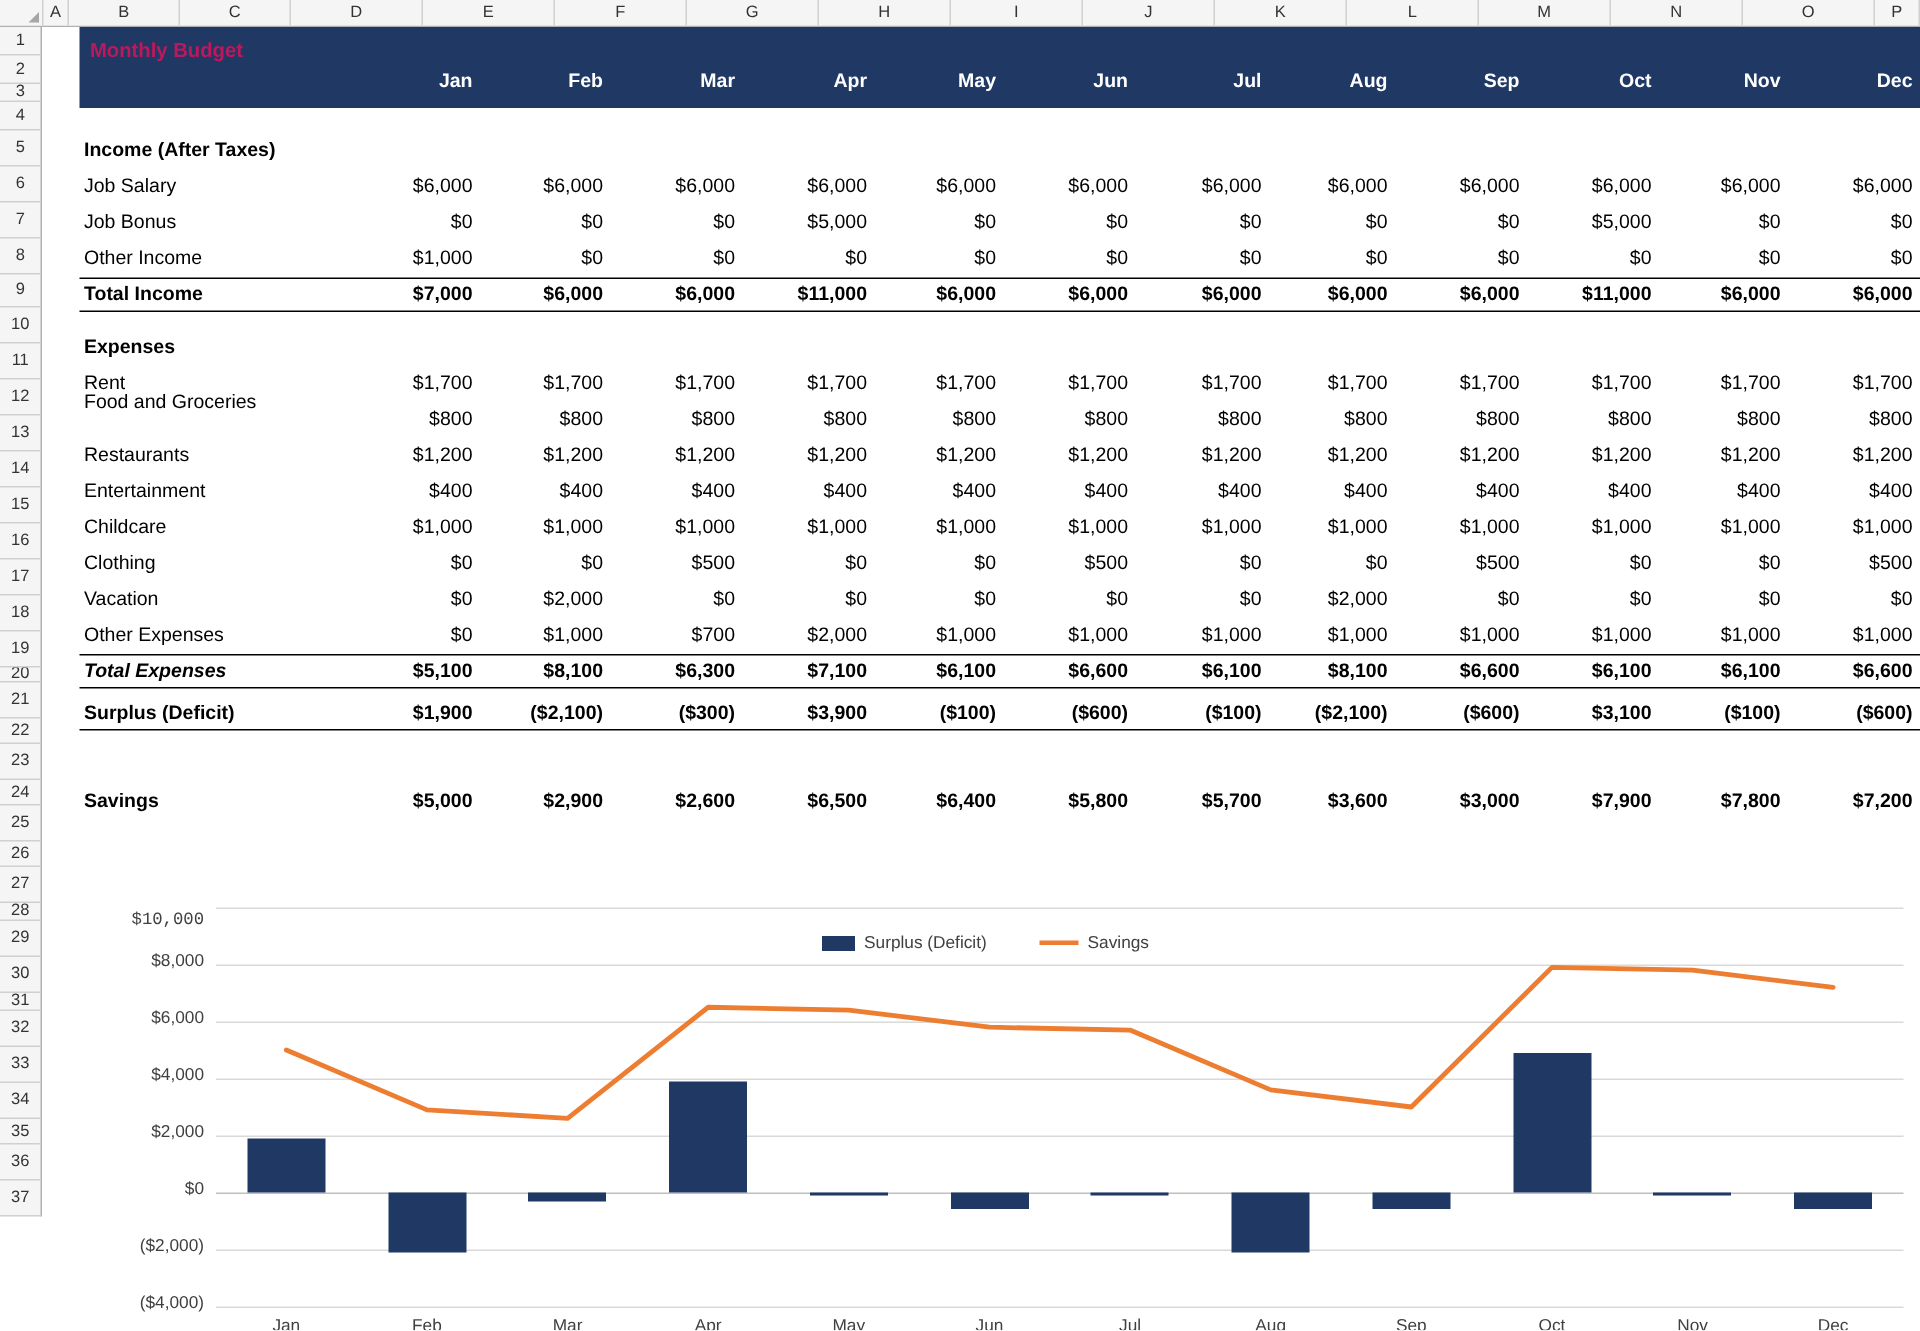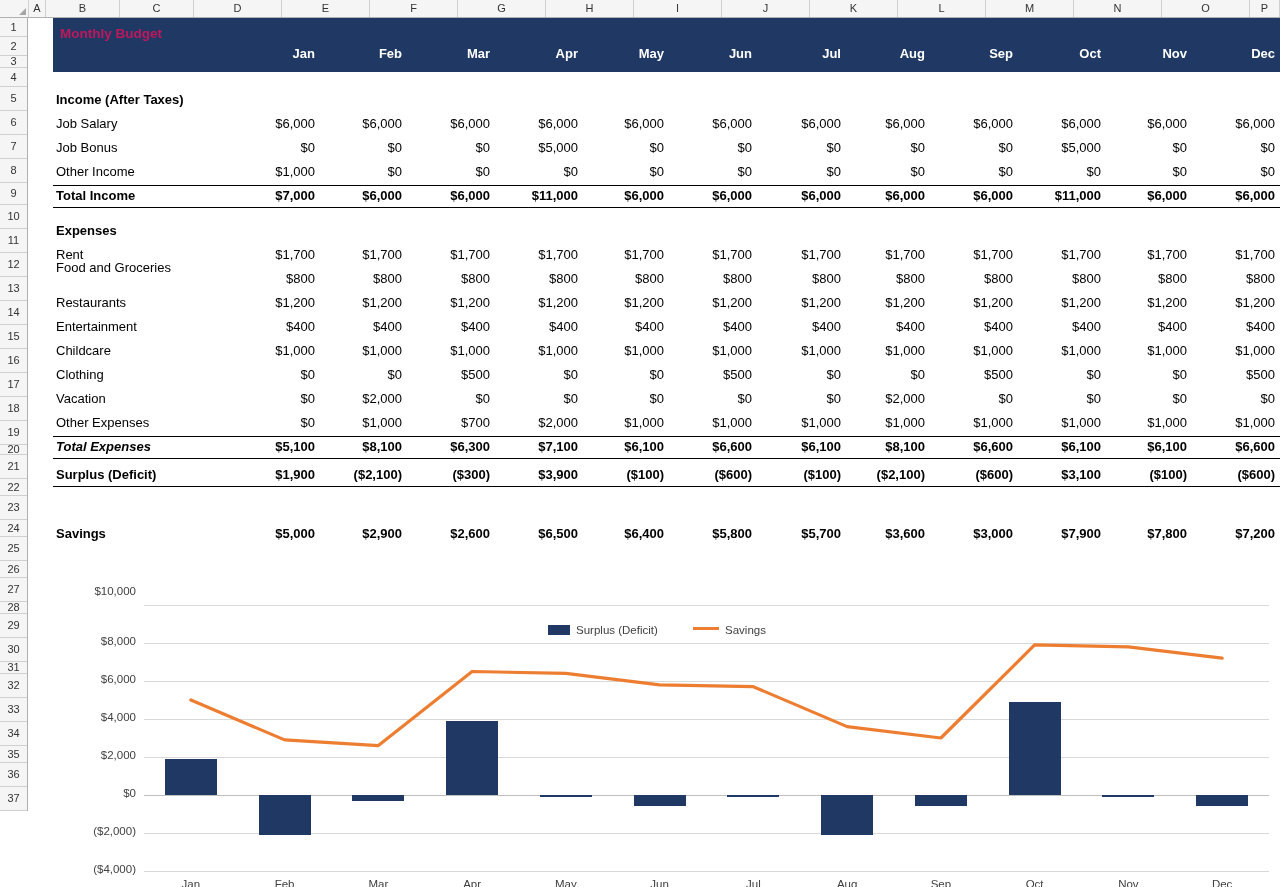--- a/index.html
+++ b/index.html
@@ -499,21 +499,21 @@
         <div class="cell bold" style="left: 812px; width: 84px; top: 508px;">$3,600</div>
         <div class="cell bold" style="left: 900px; width: 84px; top: 508px;">$3,000</div>
         <div class="cell bold" style="left: 988px; width: 84px; top: 508px;">$7,900</div>
         <div class="cell bold" style="left: 1074px; width: 84px; top: 508px;">$7,800</div>
         <div class="cell bold" style="left: 1162px; width: 84px; top: 508px;">$7,200</div>
       </div>
 
     <div class="chart-area">
       <div id="chart-dyn">
           <div class="gridline" style="top: 22px;"></div>
-          <div class="ylab" style="top: 2px;">$10,000</div>
+          <div class="ylab" style="top: 24px; font-family: Liberation Mono, monospace;">$10,000</div>
           <div class="gridline" style="top: 60px;"></div>
           <div class="ylab" style="top: 52px;">$8,000</div>
           <div class="gridline" style="top: 98px;"></div>
           <div class="ylab" style="top: 90px;">$6,000</div>
           <div class="gridline" style="top: 136px;"></div>
           <div class="ylab" style="top: 128px;">$4,000</div>
           <div class="gridline" style="top: 174px;"></div>
           <div class="ylab" style="top: 166px;">$2,000</div>
           <div class="zeroline" style="top: 212px;"></div>
           <div class="ylab" style="top: 204px;">$0</div>

